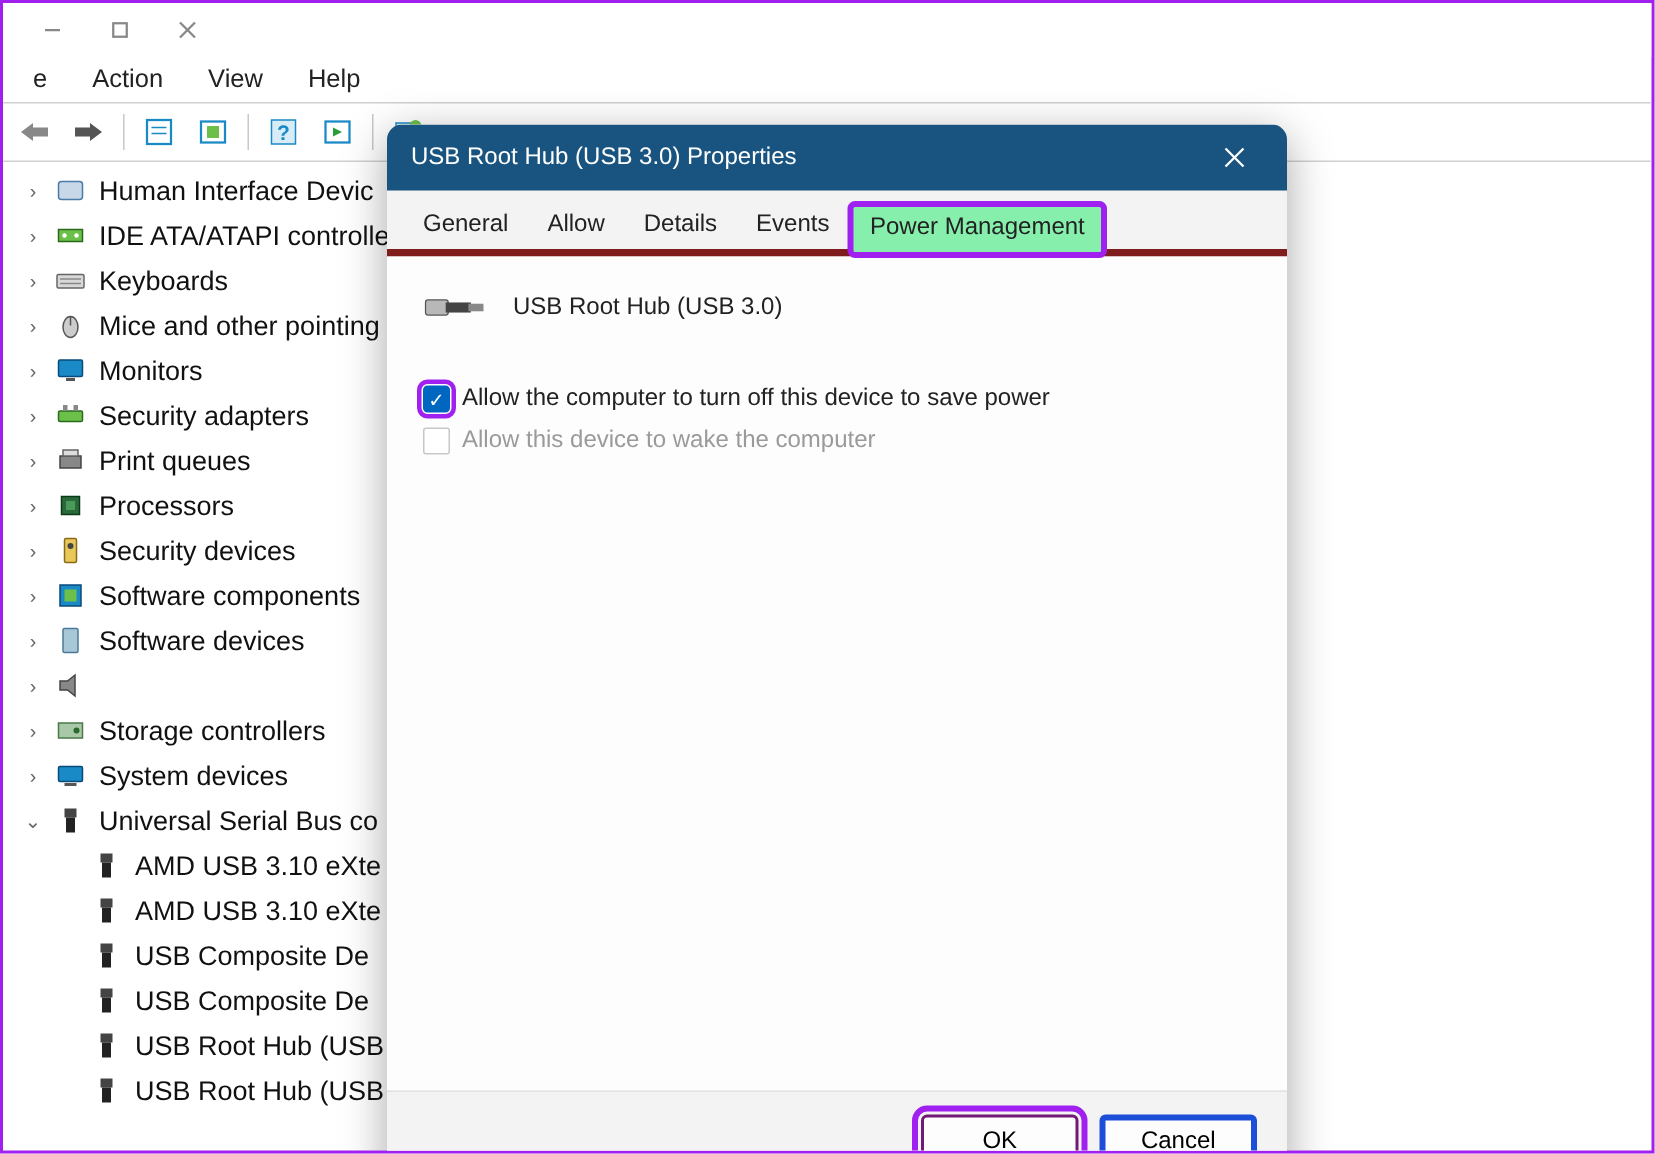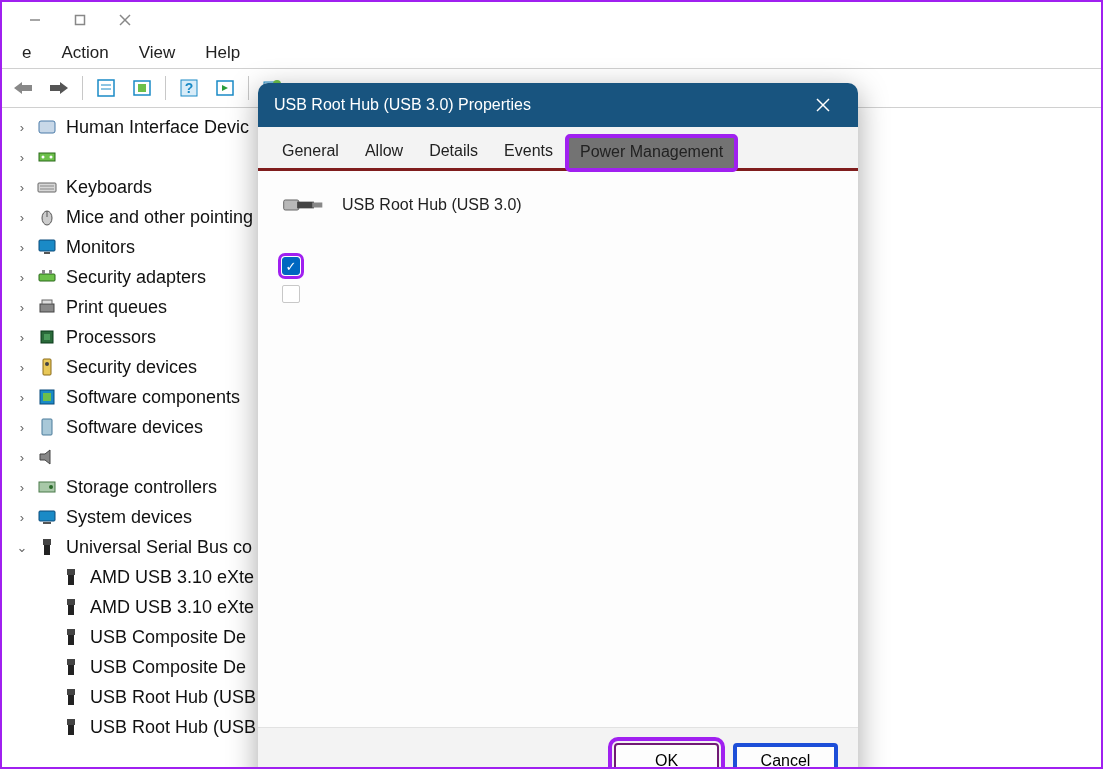--- a/index.html
+++ b/index.html
@@ -21,23 +21,23 @@
     .tree-row .chev { width:12px; text-align:center; color:#666; font-size:13px; }
     .tree-row .icon { width:22px; height:20px; display:flex; align-items:center; justify-content:center; }
     .tree-row.child { padding-left:52px; }
 
     
     .dialog { position:absolute; left:256px; top:33px; width:600px; height:710px; background:#f3f3f3; border-radius:10px; box-shadow:0 8px 30px rgba(0,0,0,0.35); overflow:hidden; display:flex; flex-direction:column;margin-top:48px; }
     .dialog-titlebar { height:44px; background:#18547f; color:#fff; display:flex; align-items:center; padding:0 16px; font-size:16px; }
     .dialog-titlebar .dtitle { flex:1; }
     .dialog-close { width:38px; height:38px; display:flex; align-items:center; justify-content:center; color:#fff; font-size:16px; }
 
-    .tabbar { height:44px; display:flex; align-items:center; padding:8px 12px 0 12px; gap:2px; font-size:16px; color:#222; border-bottom:3px solid #7f1d1d; }
+    .tabbar { height:44px; display:flex; align-items:flex-start; padding:8px 12px 0 12px; gap:2px; font-size:16px; color:#222; border-bottom:5px solid #7f1d1d; }
     .tab { padding:6px 12px 8px 12px; cursor:default; }
-    .tab.active { background:#737373; border:1px solid #d0d0d0; border-bottom:1px solid #fdfdfd; border-radius:3px 3px 0 0; position:relative; top:1px; }
+    .tab.active { background:#86efac; border:1px solid #d0d0d0; border-bottom:1px solid #fdfdfd; border-radius:3px 3px 0 0; position:relative; top:1px; }
     .tab.highlight { outline:4px solid #a020f0; outline-offset:-2px; border-radius:3px; }
 
     .dialog-body { flex:1; background:#fdfdfd; padding:20px 24px; font-size:16px; color:#222; }
     .device-header { display:flex; align-items:center; gap:18px; margin-bottom:38px; }
     .usb-icon { width:42px; height:28px; }
 
     .chk-row { display:flex; align-items:center; gap:8px; font-size:16px; margin-bottom:10px; }
     .chk { width:18px; height:18px; border:1px solid #888; border-radius:2px; display:flex; align-items:center; justify-content:center; font-size:13px; background:#fff; }
     .chk.checked { background:#0067c0; border-color:#0067c0; color:#fff; }
     .chk.highlight { outline:3px solid #a020f0; outline-offset:1px; border-radius:3px; }
@@ -138,20 +138,21 @@
       </div>
       <div class="tree-row">
         <span class="chev">›</span>
         <span class="icon">
           <svg width="20" height="20">
             <rect x="2" y="6" width="16" height="8" fill="#6cc04a" stroke="#2a6a1a"></rect>
             <circle cx="6" cy="10" r="1.5" fill="#fff"></circle>
             <circle cx="14" cy="10" r="1.5" fill="#fff"></circle>
           </svg>
         </span>
+        <span>IDE ATA/ATAPI controlle</span>
       </div>
       <div class="tree-row">
         <span class="chev">›</span>
         <span class="icon">
           <svg width="20" height="20">
             <rect x="1" y="6" width="18" height="9" rx="1" fill="#d8d8d8" stroke="#666"></rect>
             <line x1="3" y1="9" x2="17" y2="9" stroke="#888"></line>
             <line x1="3" y1="12" x2="17" y2="12" stroke="#888"></line>
           </svg>
         </span>
@@ -356,23 +357,25 @@
       <svg class="usb-icon" viewBox="0 0 50 30">
         <rect x="2" y="9" width="18" height="12" rx="2" fill="#b8b8b8" stroke="#555"></rect>
         <rect x="18" y="11" width="20" height="8" fill="#444"></rect>
         <rect x="36" y="12" width="12" height="6" fill="#888"></rect>
       </svg>
       <span>USB Root Hub (USB 3.0)</span>
     </div>
 
     <div class="chk-row">
       <span class="chk checked highlight">✓</span>
+      <span>Allow the computer to turn off this device to save power</span>
     </div>
     <div class="chk-row disabled">
       <span class="chk"></span>
+      <span>Allow this device to wake the computer</span>
     </div>
   </div>
 
   <div class="dialog-footer">
     <div class="btn default highlight">OK</div>
     <div class="btn">Cancel</div>
   </div>
 </div>
 
 </body></html>

